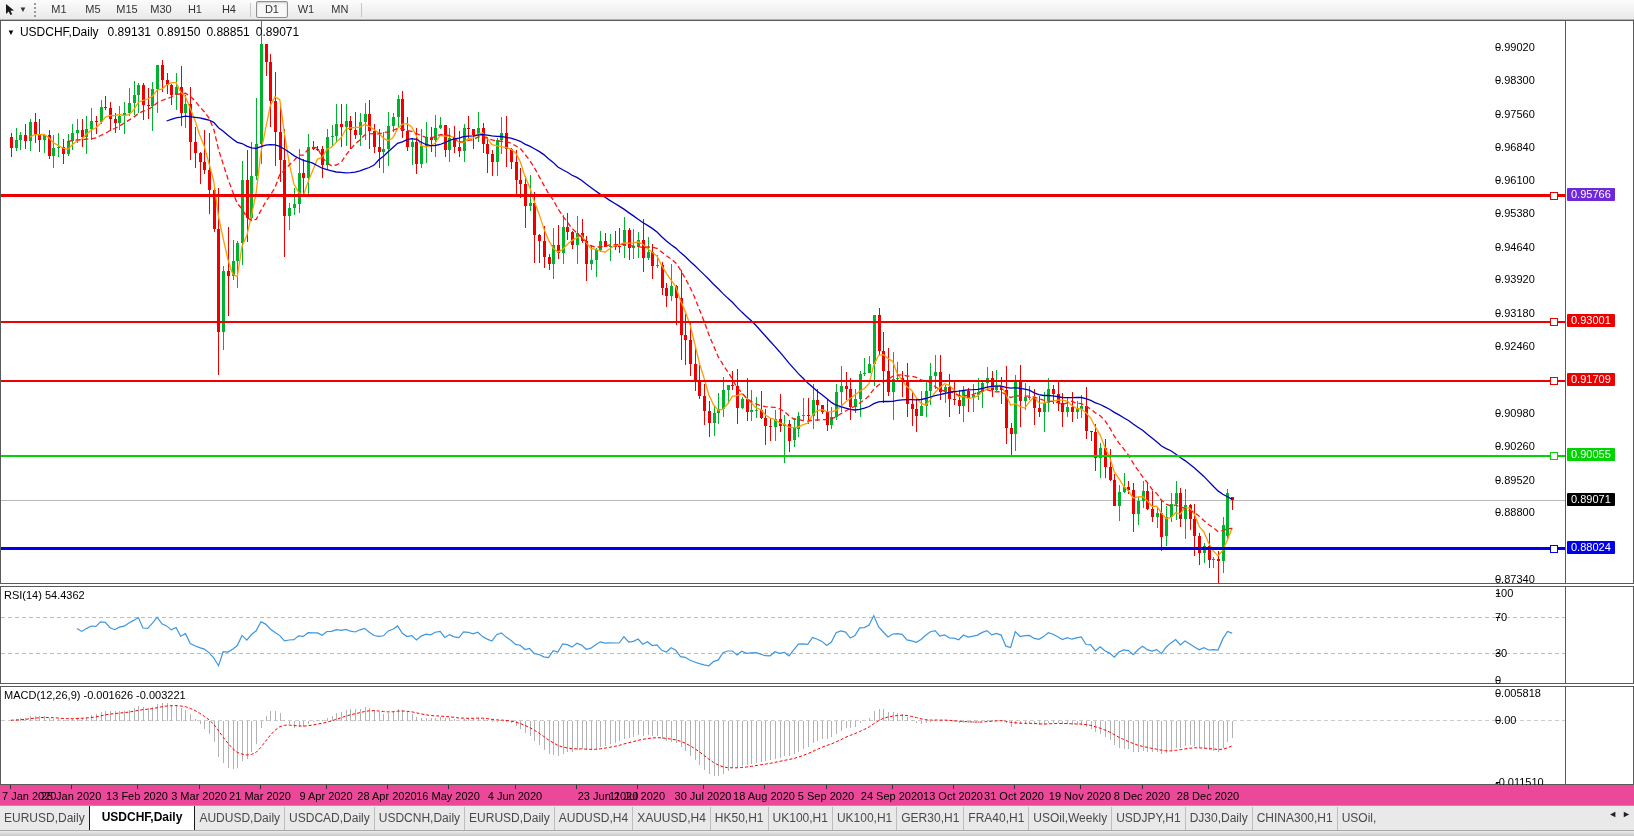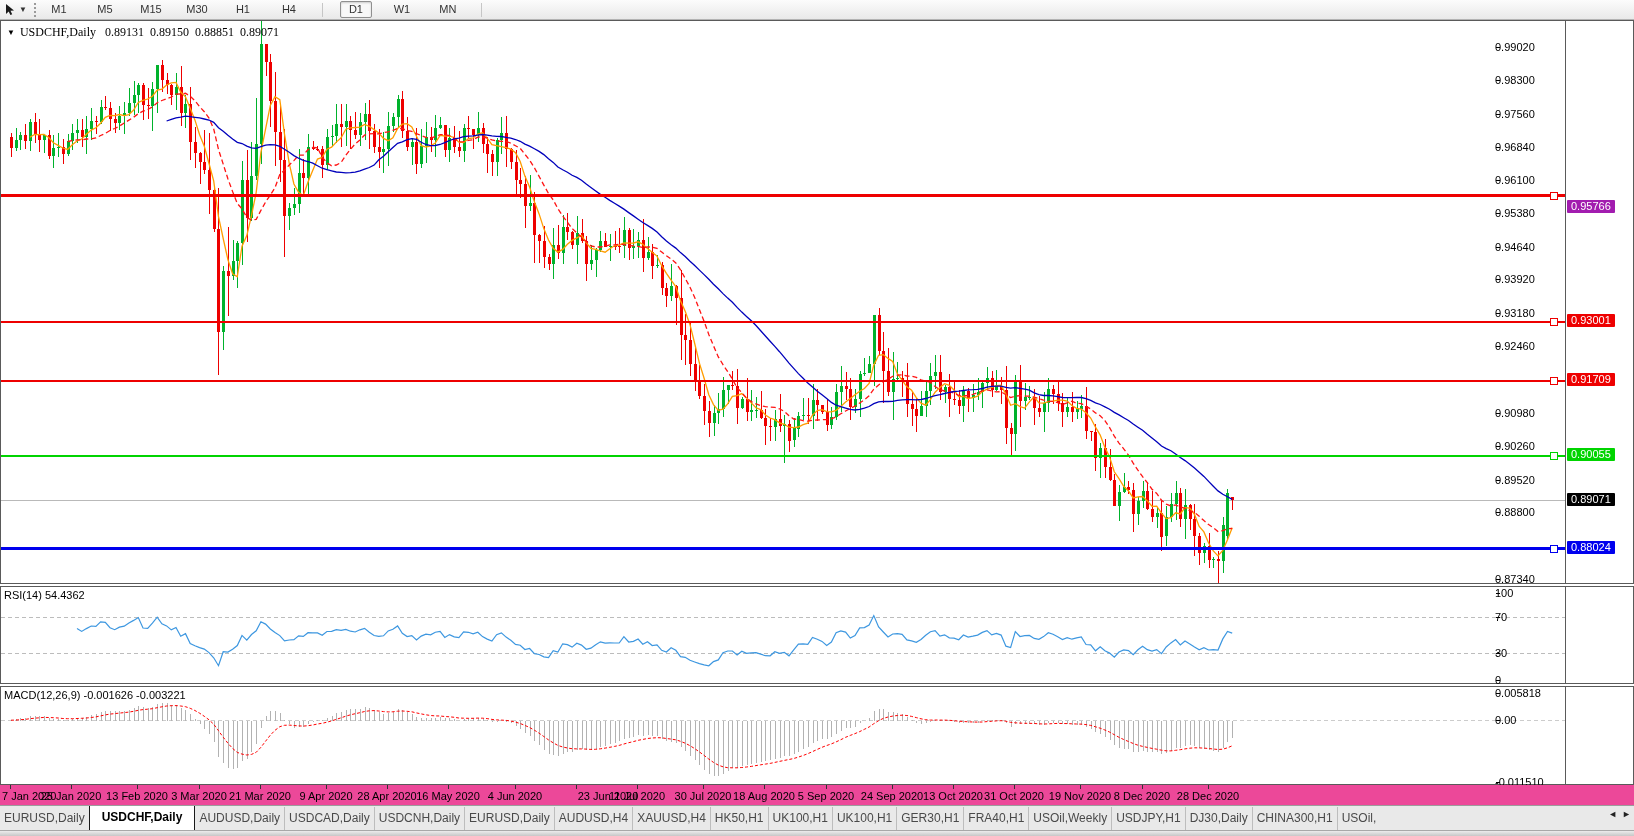--- a/index.html
+++ b/index.html
@@ -17,21 +17,21 @@
   .tf{min-width:22px;height:15px;line-height:15px;text-align:center;font-size:11px;color:#333;
     padding:0 4px;margin:0 1px;border:1px solid transparent;border-radius:2px;cursor:default;}
   .tf.active{background:#f8f8f8;border-color:#8f8f8f;box-shadow:inset 0 1px 2px rgba(0,0,0,.18);}
   
   .panel{position:absolute;left:0;width:1634px;background:#fff;border:1px solid #5a5a5a;box-sizing:border-box;}
   #main-panel{top:20px;height:564px;}
   #rsi-panel{top:586px;height:98px;}
   #macd-panel{top:686px;height:99px;}
   .plot-border{position:absolute;left:1564px;top:0;bottom:0;width:1px;background:#5a5a5a;}
   .panel svg{position:absolute;left:0;top:0;}
-  #chart-title{position:absolute;left:6px;top:4px;font-size:12px;color:#000;white-space:nowrap;z-index:5;font-family:Liberation Serif, serif;}
+  #chart-title{position:absolute;left:6px;top:4px;font-size:12px;color:#000;white-space:nowrap;z-index:5;}
   #chart-title .col{font-size:8px;margin-right:5px;vertical-align:1px;}
   #chart-title .sym{margin-right:9px;}
   #chart-title .q{margin-right:6px;}
   .ind-label{position:absolute;left:3px;top:2px;font-size:11px;color:#000;z-index:5;white-space:nowrap;}
   
   .ax{position:absolute;left:1494px;height:13px;line-height:13px;font-size:11px;color:#000;
     padding-left:0;white-space:nowrap;}
   .ax::before{content:"";position:absolute;left:1px;top:6px;width:4px;height:1px;background:#000;}
   .ax.badge{color:#fff;padding:0 4px;left:1566px;border-radius:1px;}
   .ax.badge::before{display:none;}
@@ -61,21 +61,21 @@
   <div id="toolbar">
     <div id="cursor-tool">
       <span>
         <svg width="12" height="13" viewBox="0 0 12 13">
             <path d="M2 1 L2 11 L4.7 8.4 L6.4 12 L8.2 11.2 L6.5 7.7 L10 7.4 Z" fill="#1a1a1a"></path>
           </svg>
       </span>
       <span class="caret">▼</span>
     </div>
     <div class="grip"></div>
-    <div id="tf-buttons" style="display:flex;align-items:center;gap:12px;">
+    <div id="tf-buttons" style="display:flex;align-items:center;">
         <div class="tf">M1</div>
         <div class="tf">M5</div>
         <div class="tf">M15</div>
         <div class="tf">M30</div>
         <div class="tf">H1</div>
         <div class="tf">H4</div>
         <div class="vsep"></div>
         <div class="tf active">D1</div>
         <div class="tf">W1</div>
         <div class="tf">MN</div>
@@ -641,21 +641,21 @@
         <div class="ax" style="top: 186.005px;">0.95380</div>
         <div class="ax" style="top: 219.674px;">0.94640</div>
         <div class="ax" style="top: 252.433px;">0.93920</div>
         <div class="ax" style="top: 286.102px;">0.93180</div>
         <div class="ax" style="top: 318.861px;">0.92460</div>
         <div class="ax" style="top: 386.199px;">0.90980</div>
         <div class="ax" style="top: 418.958px;">0.90260</div>
         <div class="ax" style="top: 452.627px;">0.89520</div>
         <div class="ax" style="top: 485.386px;">0.88800</div>
         <div class="ax" style="top: 551.814px;">0.87340</div>
-        <div class="ax badge" style="top: 179px; background: #a21caf;">0.95766</div>
+        <div class="ax badge" style="top: 167px; background: #6d28d9;">0.95766</div>
         <div class="ax badge" style="top: 293.246px; background: rgb(238, 0, 0);">0.93001</div>
         <div class="ax badge" style="top: 352.03px; background: rgb(238, 0, 0);">0.91709</div>
         <div class="ax badge" style="top: 427.285px; background: rgb(0, 212, 0);">0.90055</div>
         <div class="ax badge" style="top: 519.693px; background: rgb(0, 0, 238);">0.88024</div>
         <div class="ax badge" style="top: 472.056px; background: rgb(0, 0, 0);">0.89071</div>
       </div>
   </div>
 
   <div id="rsi-panel" class="panel">
     <svg id="rsi-svg" width="1564" height="96">

